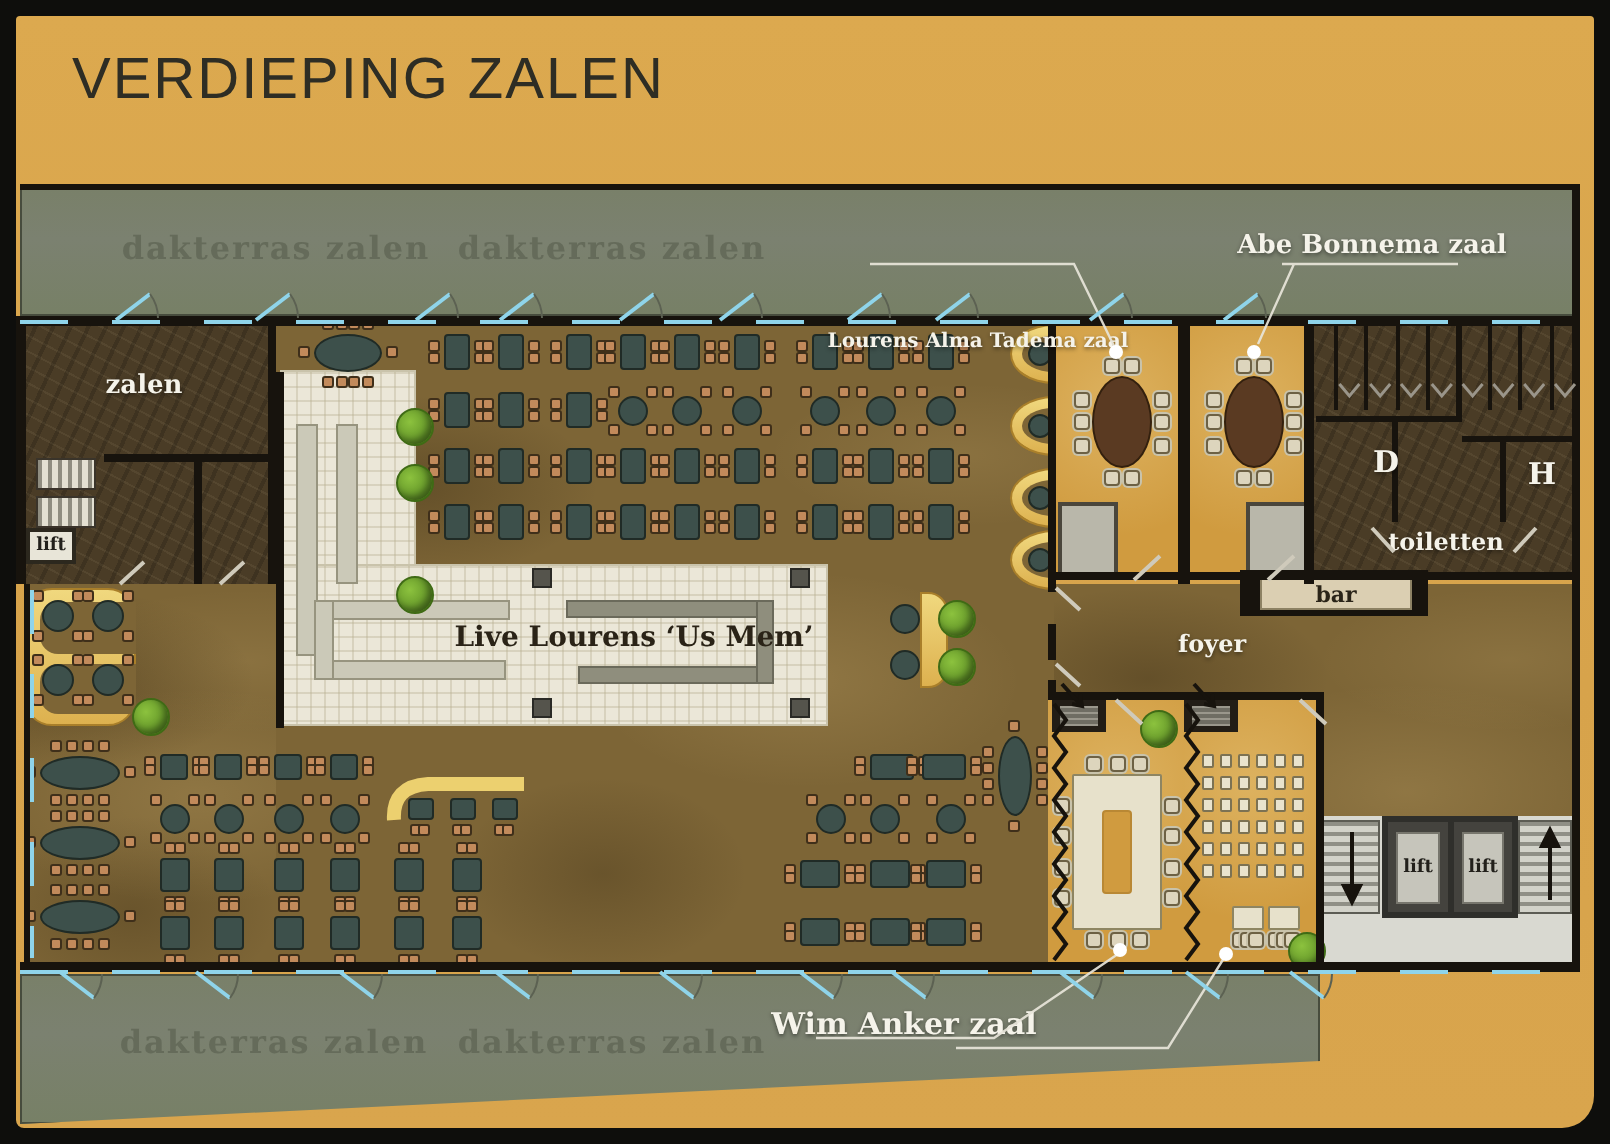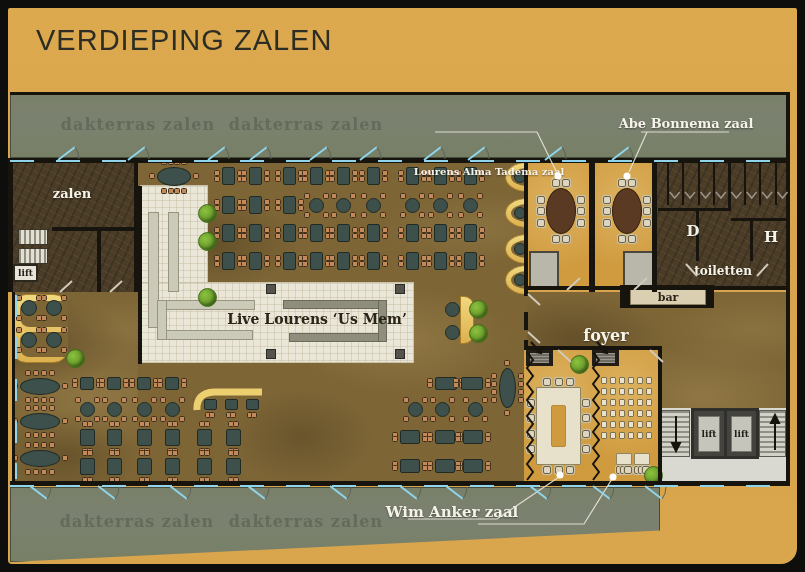--- a/index.html
+++ b/index.html
@@ -731,21 +731,21 @@
     </div>
 
   <div class="lbl dim" style="left:138px;top:124px;font-size:16px;">dakterras zalen</div>
   <div class="lbl dim" style="left:306px;top:124px;font-size:16px;">dakterras zalen</div>
   <div class="lbl dim" style="left:137px;top:521px;font-size:16px;">dakterras zalen</div>
   <div class="lbl dim" style="left:306px;top:521px;font-size:16px;">dakterras zalen</div>
   <div class="lbl white" style="left:489px;top:123px;font-size:10px;margin-top:48px;">Lourens Alma Tadema zaal</div>
   <div class="lbl white" style="left:686px;top:123px;font-size:13px;">Abe Bonnema zaal</div>
   <div class="lbl white" style="left:452px;top:512px;font-size:15px;">Wim Anker zaal</div>
   <div class="lbl white" style="left:72px;top:193px;font-size:13px;">zalen</div>
-  <div class="lbl white" style="left:606px;top:335px;font-size:16px;">foyer</div>
+  <div class="lbl white" style="left:606px;top:322px;font-size:12px;">foyer</div>
   <div class="lbl white" style="left:723px;top:271px;font-size:12px;">toiletten</div>
   <div class="lbl white" style="left:693px;top:231px;font-size:15px;">D</div>
   <div class="lbl white" style="left:771px;top:237px;font-size:15px;">H</div>
   <div class="lbl dark" style="left:317px;top:319px;font-size:14px;">Live Lourens ‘Us Mem’</div>
 
   <svg id="overlay" width="805" height="572">
     <g stroke="#e8e5da" stroke-width="1.2" fill="none" opacity="0.92">
       <path d="M435,132 L537,132 L557,173"></path>
       <path d="M641,132 L729,132 M647,132 L629,172"></path>
       <path d="M408,519 L497,519 L559,477"></path>

